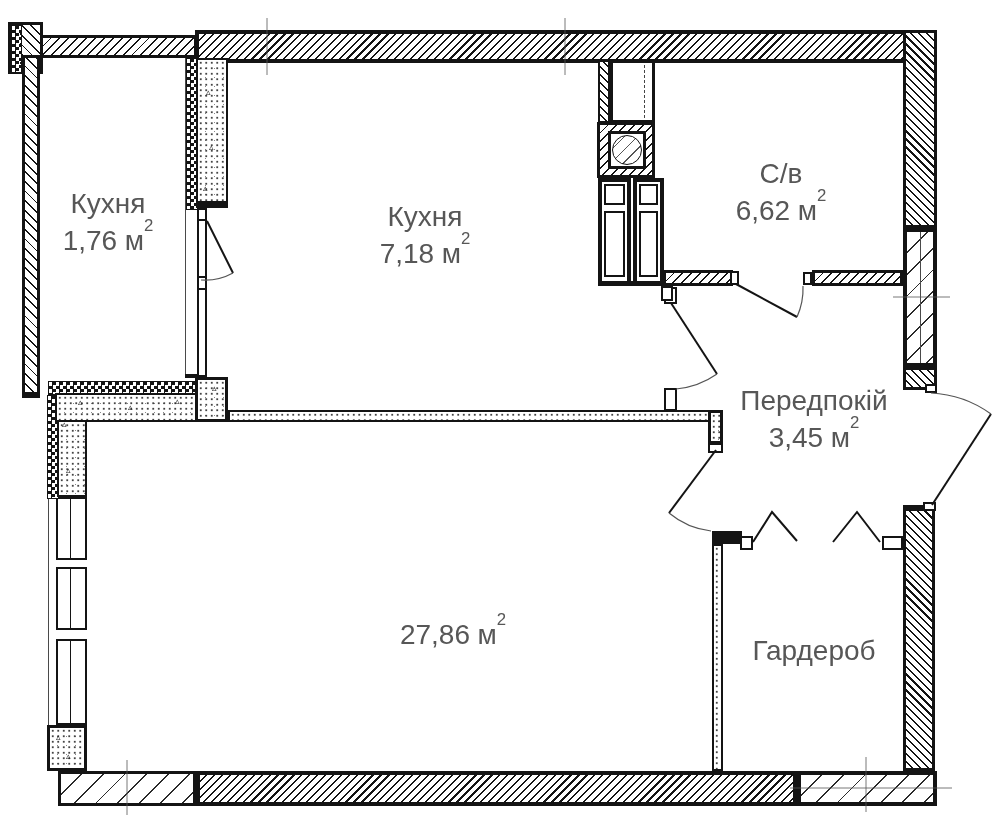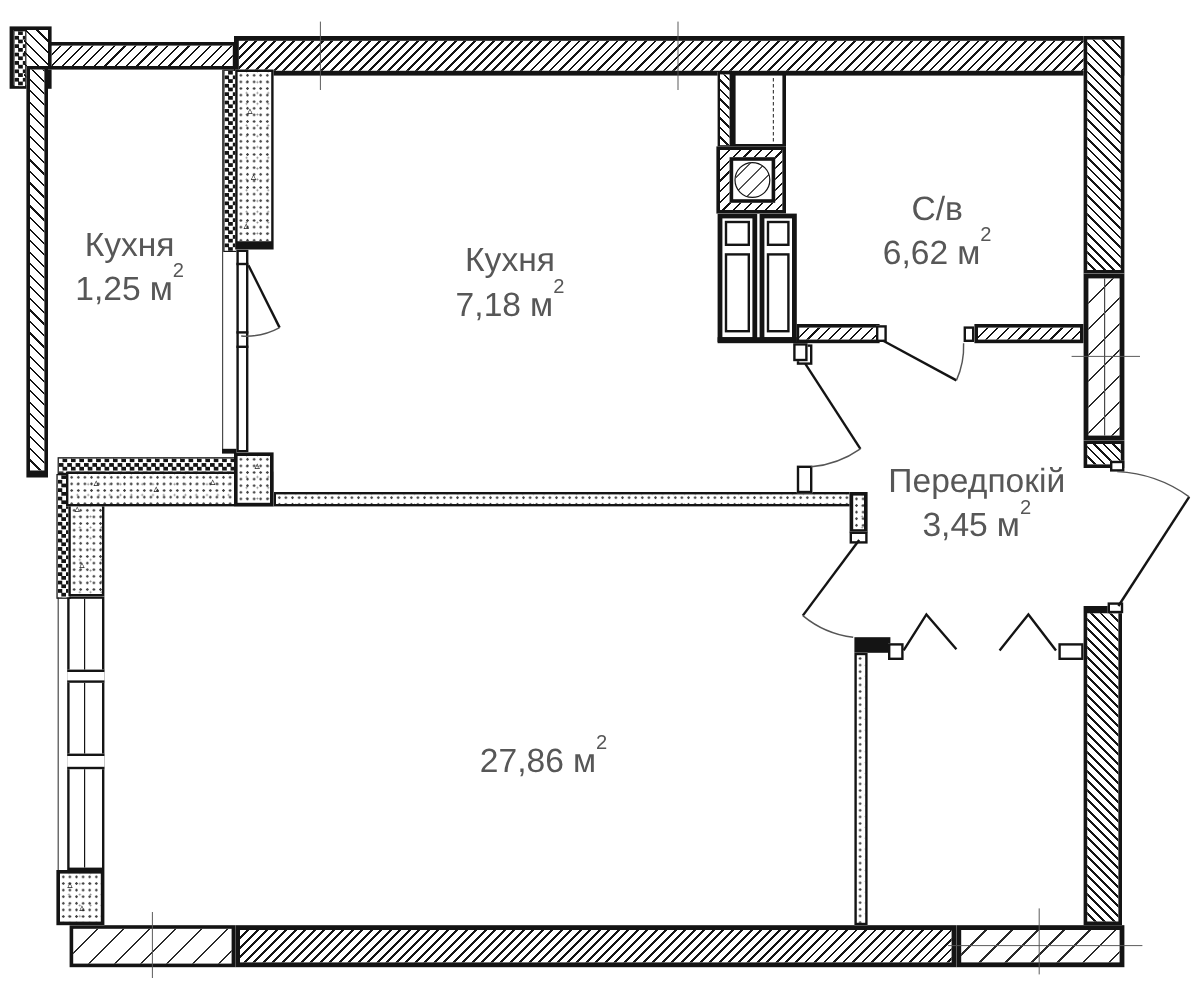--- a/index.html
+++ b/index.html
@@ -160,21 +160,21 @@
     <path d="M267 18 V75" stroke="#555" stroke-width="0.8"></path>
     <path d="M565 18 V75" stroke="#555" stroke-width="0.8"></path>
     <path d="M893 297 H950" stroke="#555" stroke-width="0.8"></path>
     <path d="M127 760 V815" stroke="#555" stroke-width="0.8"></path>
     <path d="M866 757 V812" stroke="#555" stroke-width="0.8"></path>
     <path d="M790 788 H952" stroke="#555" stroke-width="0.8"></path>
   </svg>
 
   <div class="room-label" id="lbl-loggia">
     <div class="room-name">Кухня</div>
-    <div class="room-area"><span>1,25</span><span class="unit"><span>м</span><sup>2</sup></span></div>
+    <div class="room-area"><span>1,76</span><span class="unit"><span>м</span><sup>2</sup></span></div>
   </div>
 
   <div class="room-label" id="lbl-kitchen">
     <div class="room-name">Кухня</div>
     <div class="room-area"><span>7,18</span><span class="unit"><span>м</span><sup>2</sup></span></div>
   </div>
 
   <div class="room-label" id="lbl-bathroom">
     <div class="room-name">С/в</div>
     <div class="room-area"><span>6,62</span><span class="unit"><span>м</span><sup>2</sup></span></div>
@@ -183,15 +183,16 @@
   <div class="room-label" id="lbl-hallway">
     <div class="room-name">Передпокій</div>
     <div class="room-area"><span>3,45</span><span class="unit"><span>м</span><sup>2</sup></span></div>
   </div>
 
   <div class="room-label" id="lbl-living">
     <div class="room-area"><span>27,86</span><span class="unit"><span>м</span><sup>2</sup></span></div>
   </div>
 
   <div class="room-label" id="lbl-wardrobe">
+    <div class="room-name">Гардероб</div>
   </div>
 
 </div>
 
 </body></html>

